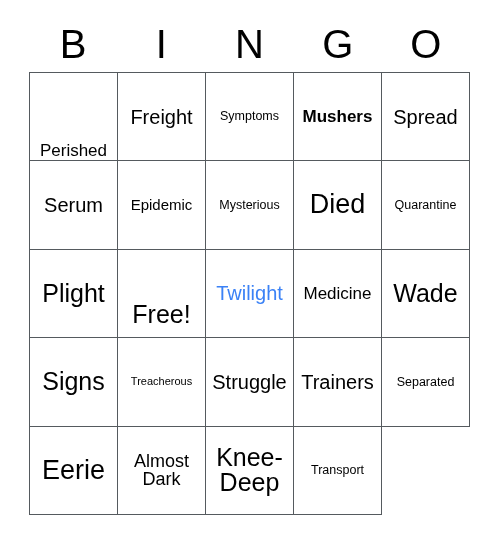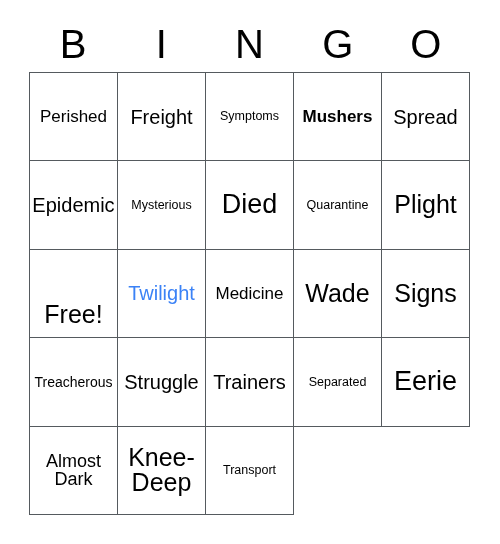--- a/index.html
+++ b/index.html
@@ -77,23 +77,23 @@
     display: block;
     width: 100%;
     line-height: 1.02;
     color: #000000;
     word-break: normal;
     overflow-wrap: break-word;
     hyphens: none;
   }
 
   
-  .fs-xs  { font-size: 14px; }
+  .fs-xs  { font-size: 11px; }
   .fs-s   { font-size: 12.5px; }
-  .fs-m   { font-size: 20px; }
+  .fs-m   { font-size: 15px; }
   .fs-l   { font-size: 17px; }
   .fs-xl  { font-size: 20px; }
   .fs-2xl { font-size: 18px; }
   .fs-3xl { font-size: 25px; }
   .fs-4xl { font-size: 27px; }
 </style>
 </head>
 <body style="background: rgb(255, 255, 255);">
 
 <div id="card-root">
@@ -101,35 +101,38 @@
   <div id="bingo-header">
     <div class="header-letter" style="color: rgb(0, 0, 0);">B</div>
     <div class="header-letter" style="color: rgb(0, 0, 0);">I</div>
     <div class="header-letter" style="color: rgb(0, 0, 0);">N</div>
     <div class="header-letter" style="color: rgb(0, 0, 0);">G</div>
     <div class="header-letter" style="color: rgb(0, 0, 0);">O</div>
   </div>
 
   <div id="bingo-grid" style="border-top-color: rgb(85, 90, 94); border-left-color: rgb(85, 90, 94);">
 
-    <div class="bingo-cell" style="border-right-color: rgb(85, 90, 94); border-bottom-color: rgb(85, 90, 94);">
+    <div class="bingo-cell" style="border-right-color: rgb(85, 90, 94); border-bottom-color: rgb(85, 90, 94); align-items: flex-end;">
       <span class="cell-text fs-l" style="color: rgb(0, 0, 0);">Perished</span>
     </div>
     <div class="bingo-cell" style="border-right-color: rgb(85, 90, 94); border-bottom-color: rgb(85, 90, 94);">
       <span class="cell-text fs-xl" style="color: rgb(0, 0, 0);">Freight</span>
     </div>
     <div class="bingo-cell" style="border-right-color: rgb(85, 90, 94); border-bottom-color: rgb(85, 90, 94);">
       <span class="cell-text fs-s" style="color: rgb(0, 0, 0);">Symptoms</span>
     </div>
     <div class="bingo-cell" style="border-right-color: rgb(85, 90, 94); border-bottom-color: rgb(85, 90, 94);">
       <span class="cell-text fs-l" style="color: rgb(0, 0, 0); font-weight: bold;">Mushers</span>
     </div>
 
     <div class="bingo-cell" style="border-right-color: rgb(85, 90, 94); border-bottom-color: rgb(85, 90, 94);">
       <span class="cell-text fs-xl" style="color: rgb(0, 0, 0);">Spread</span>
+    </div>
+    <div class="bingo-cell" style="border-right-color: rgb(85, 90, 94); border-bottom-color: rgb(85, 90, 94);">
+      <span class="cell-text fs-xl" style="color: rgb(0, 0, 0);">Serum</span>
     </div>
     <div class="bingo-cell" style="border-right-color: rgb(85, 90, 94); border-bottom-color: rgb(85, 90, 94);">
       <span class="cell-text fs-m" style="color: rgb(0, 0, 0);">Epidemic</span>
     </div>
     <div class="bingo-cell" style="border-right-color: rgb(85, 90, 94); border-bottom-color: rgb(85, 90, 94);">
       <span class="cell-text fs-s" style="color: rgb(0, 0, 0);">Mysterious</span>
     </div>
     <div class="bingo-cell" style="border-right-color: rgb(85, 90, 94); border-bottom-color: rgb(85, 90, 94);">
       <span class="cell-text fs-4xl" style="color: rgb(0, 0, 0);">Died</span>
     </div>

